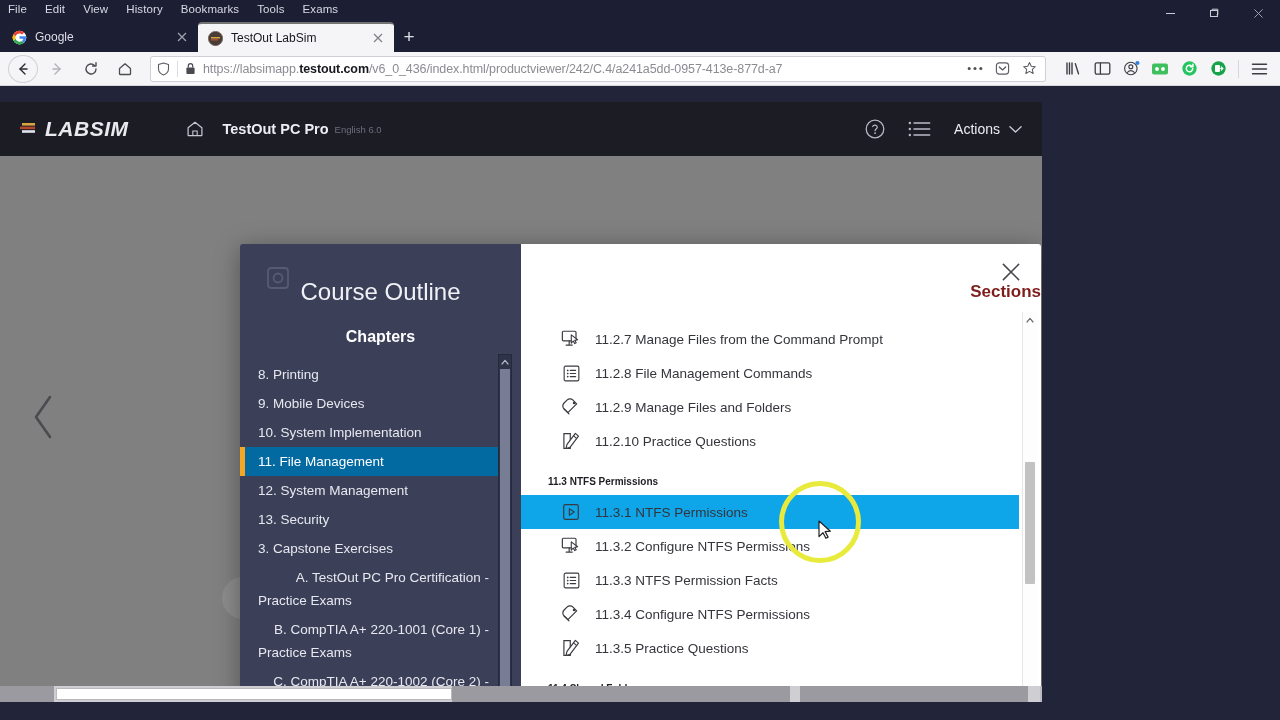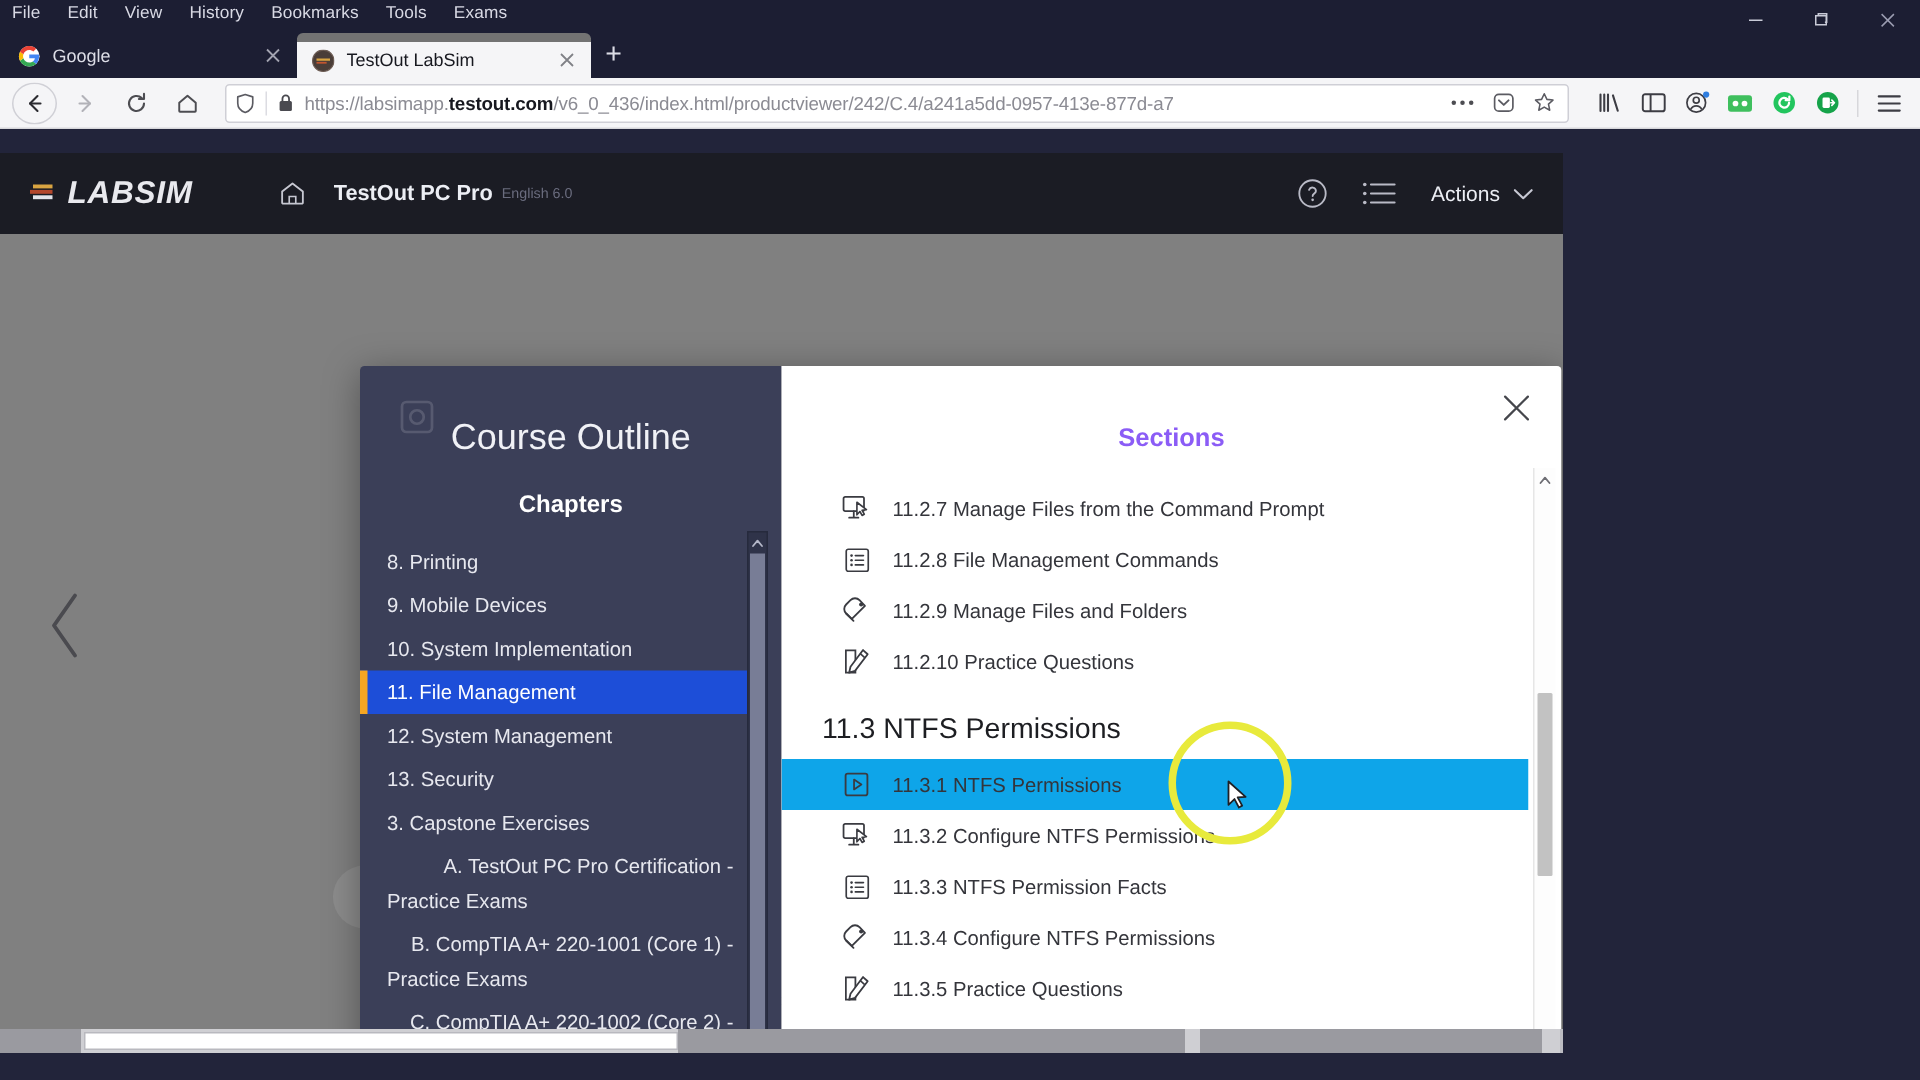--- a/index.html
+++ b/index.html
@@ -25,21 +25,21 @@
   .winbtn { width:44px; height:26px; display:flex; align-items:center; justify-content:center;
             color:#c9cbd8; font-size:13px; }
   .winbtn svg { display:block; }
 
   .tabstrip { height:34px; background:#1c1e33; display:flex; align-items:flex-end; padding-left:2px; position:relative; }
   .tab {
     height:30px; width:196px; display:flex; align-items:center; gap:8px;
     padding:0 8px 0 10px; font-size:12px; color:#dcdde6; position:relative;
     border-radius:4px 4px 0 0;
   }
-  .tab.active { background:#f5f5f7; color:#17181f; border-top:6px solid #737373; }
+  .tab.active { background:#f5f5f7; color:#17181f; border-top:2px solid #737373; }
   .tab .favicon { width:15px; height:15px; flex:0 0 15px; border-radius:50%; display:block; }
   .tab .tablabel { flex:1 1 auto; white-space:nowrap; overflow:hidden; text-overflow:ellipsis; }
   .tab .tabclose { width:16px; height:16px; display:flex; align-items:center; justify-content:center;
                    font-size:13px; opacity:.75; }
   .newtab { width:30px; height:30px; display:flex; align-items:center; justify-content:center;
             color:#dcdde6; font-size:19px; font-weight:300; }
 
   .navbar { height:34px; background:#f5f5f7; display:flex; align-items:center; padding:0 8px; gap:4px;
             border-bottom:1px solid #d7d7db; }
   .navbtn { width:30px; height:28px; display:flex; align-items:center; justify-content:center; color:#4d4d52; }
@@ -123,46 +123,46 @@
   .chapters-label { text-align:center; font-size:16px; font-weight:700; color:#fff; padding:22px 0 14px 0; }
   .chapters-list {
     flex:1 1 auto; overflow:hidden; position:relative; padding-right:22px;
   }
   .chapter {
     font-size:13.5px; color:#e7e8ef; line-height:19px; padding:5px 10px 5px 18px;
     position:relative; white-space:nowrap;
   }
   .chapter.wrapped { white-space:normal; padding-bottom:2px;text-align:right; }
   .chapter.cont { padding-top:2px; padding-bottom:5px; }
-  .chapter.selected { background:#1d4ed8; color:#fff; }
+  .chapter.selected { background:#0369a1; color:#fff; }
   .chapter.selected::before {
     content:""; position:absolute; left:0; top:0; bottom:0; width:5px; background:#f5a623;
   }
   .ch-scroll {
     position:absolute; right:9px; top:110px; width:14px; height:400px;
     background:#2f3349; border:1px solid #262a3d;
   }
   .ch-scroll .arrow { height:14px; display:flex; align-items:center; justify-content:center; color:#9a9db2; font-size:9px; }
   .ch-scroll .thumb { position:absolute; left:1px; right:1px; top:14px; height:324px; background:#787d96; }
 
   .sections-pane { flex:1 1 auto; background:#fff; position:relative; }
-  .sections-title { text-align:center; font-size:17px; font-weight:700; color:#8b5cf6; padding:38px 0 16px 0; }
+  .sections-title { text-align:right; font-size:17px; font-weight:700; color:#7f1d1d; padding:38px 0 16px 0; }
   .modal-close {
     position:absolute; right:16px; top:14px; width:28px; height:28px;
     display:flex; align-items:center; justify-content:center; color:#45464c;
   }
   .sections-list { position:absolute; left:0; right:22px; top:78px; bottom:8px; overflow:hidden; }
   .sec-item {
     display:flex; align-items:center; gap:13px; padding:6px 10px 6px 39px; height:34px;
     font-size:13.5px; color:#34353b;
   }
   .sec-item.highlight { background:#0ea5e9; }
   .sec-item .sec-icon { width:22px; height:22px; flex:0 0 22px; display:flex; align-items:center; justify-content:center; color:#3a3b41; }
   .sec-group {
-    font-size:19px; font-weight:400; color:#1d1e22; padding:18px 0 8px 27px;
+    font-size:10px; font-weight:700; color:#1d1e22; padding:18px 0 8px 27px;
   }
   .sec-scroll {
     position:absolute; right:4px; top:68px; width:15px; bottom:10px;
     background:#fdfdfd; border-left:1px solid #e6e6e6;
   }
   .sec-scroll .arrow { height:15px; display:flex; align-items:center; justify-content:center; color:#6e6e74; font-size:9px; }
   .sec-scroll .thumb { position:absolute; left:2px; right:2px; top:150px; height:122px; background:#c2c2c2; border-radius:1px; }
 
   
   .click-ring {

